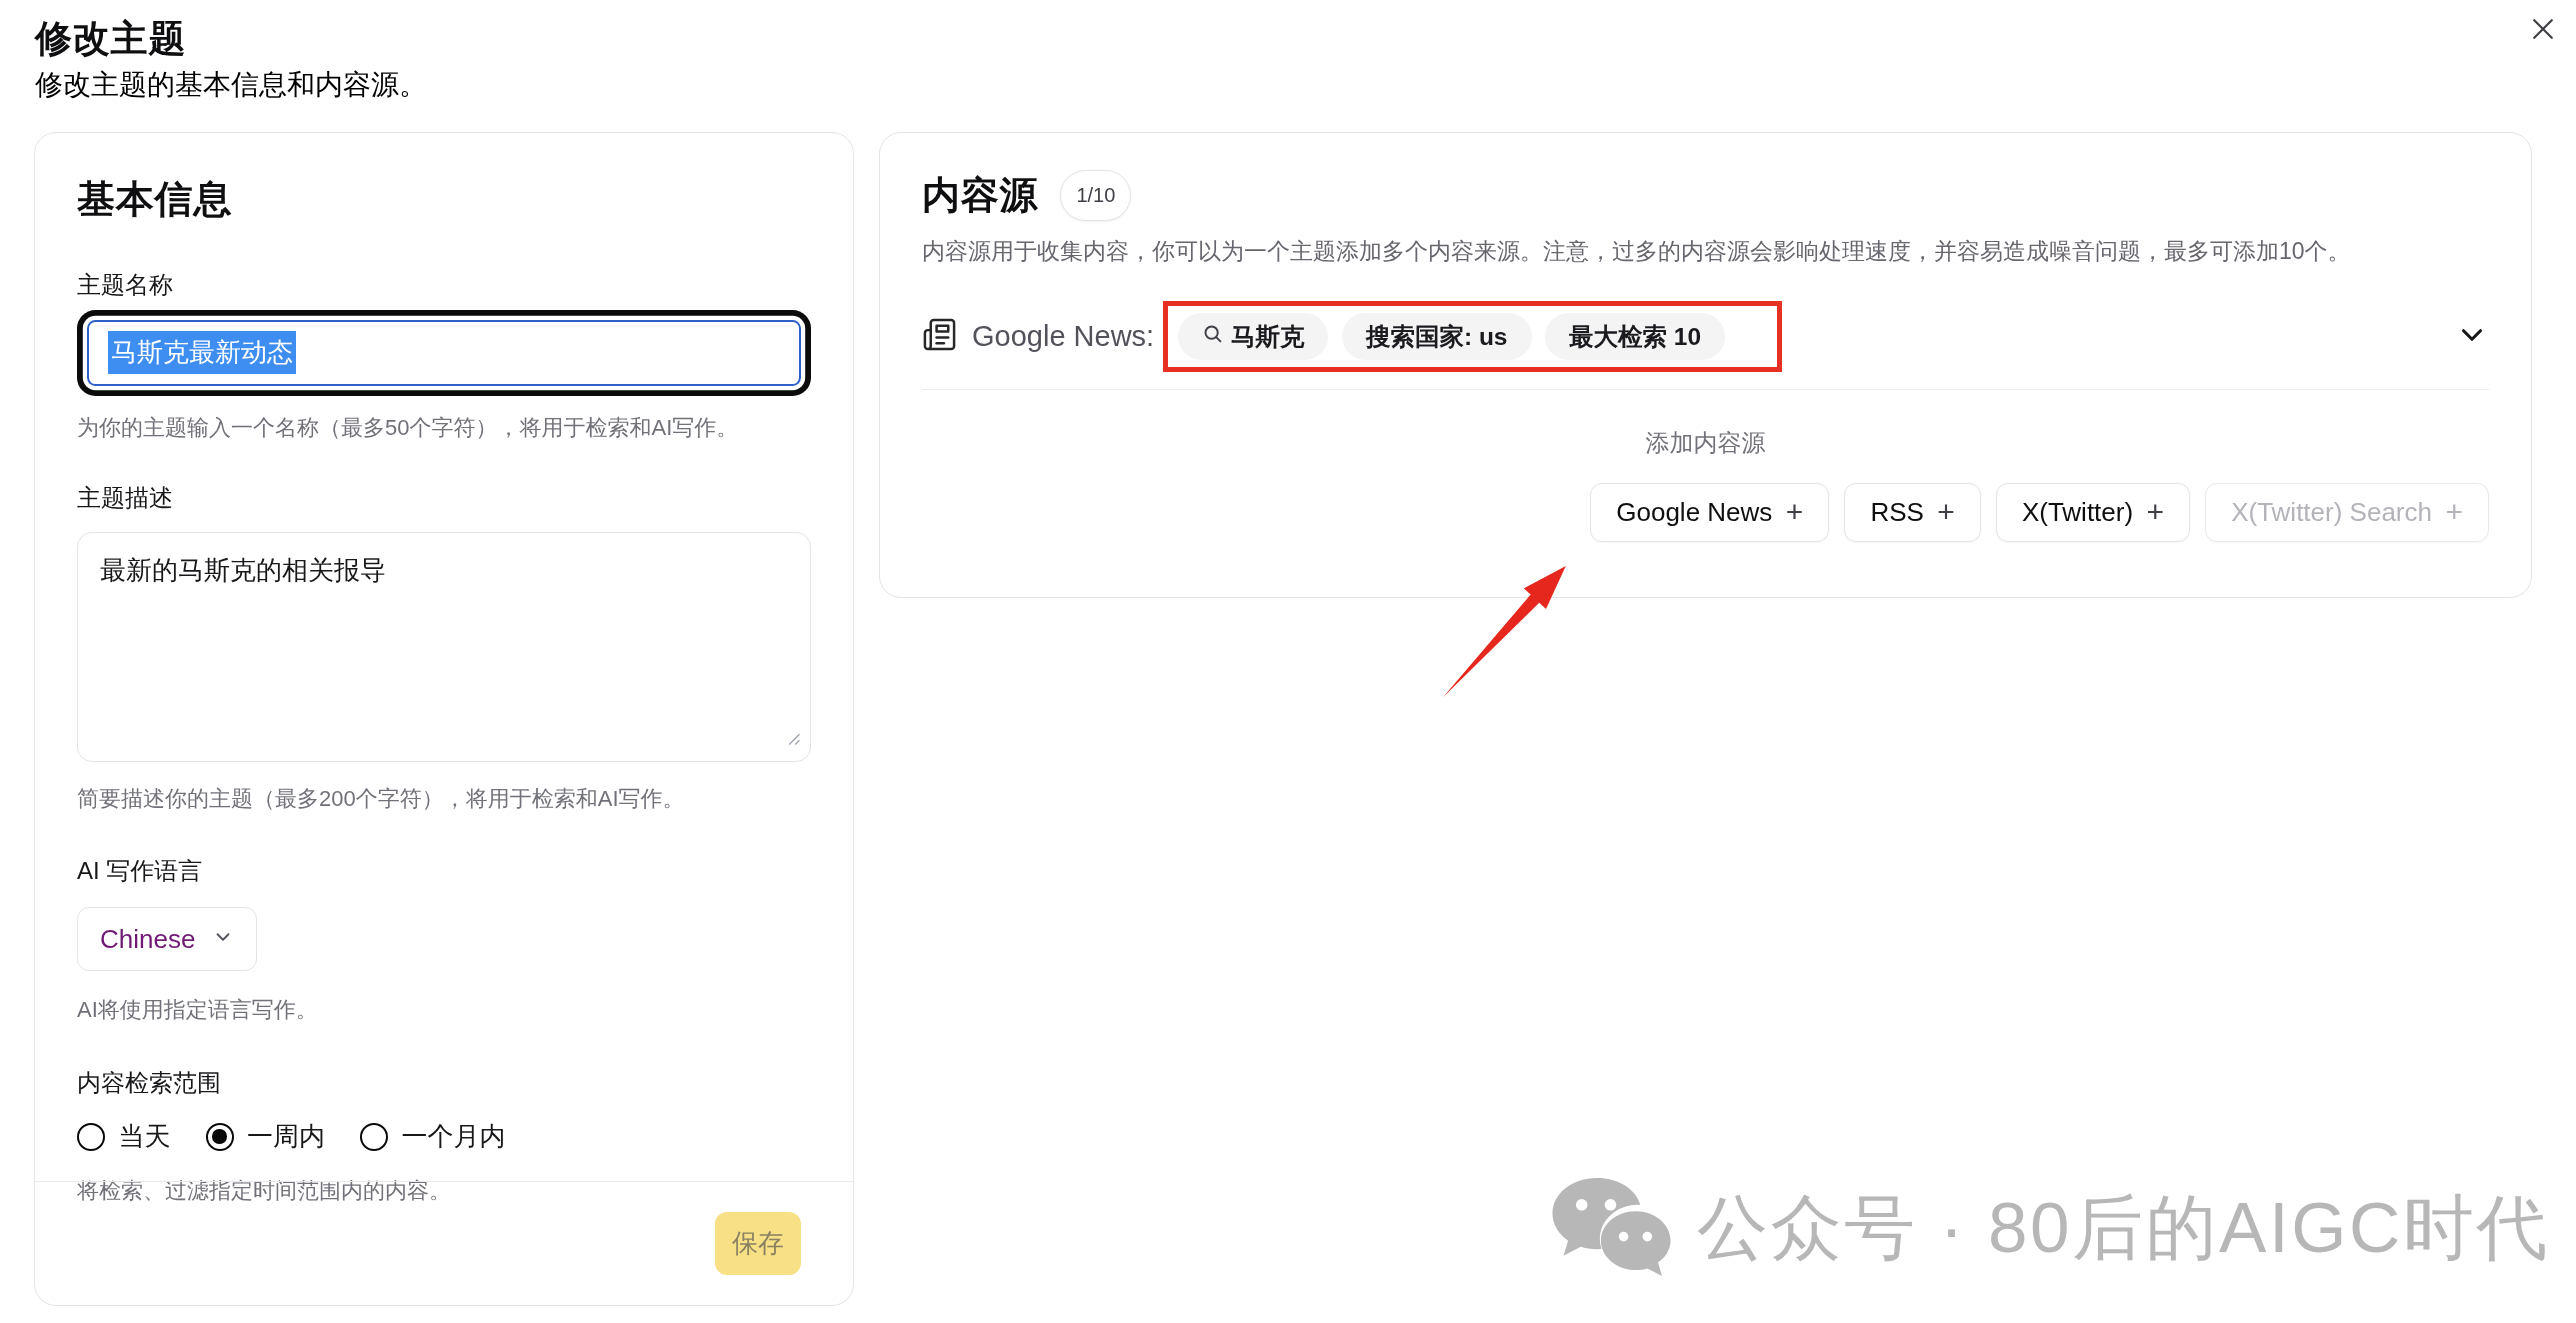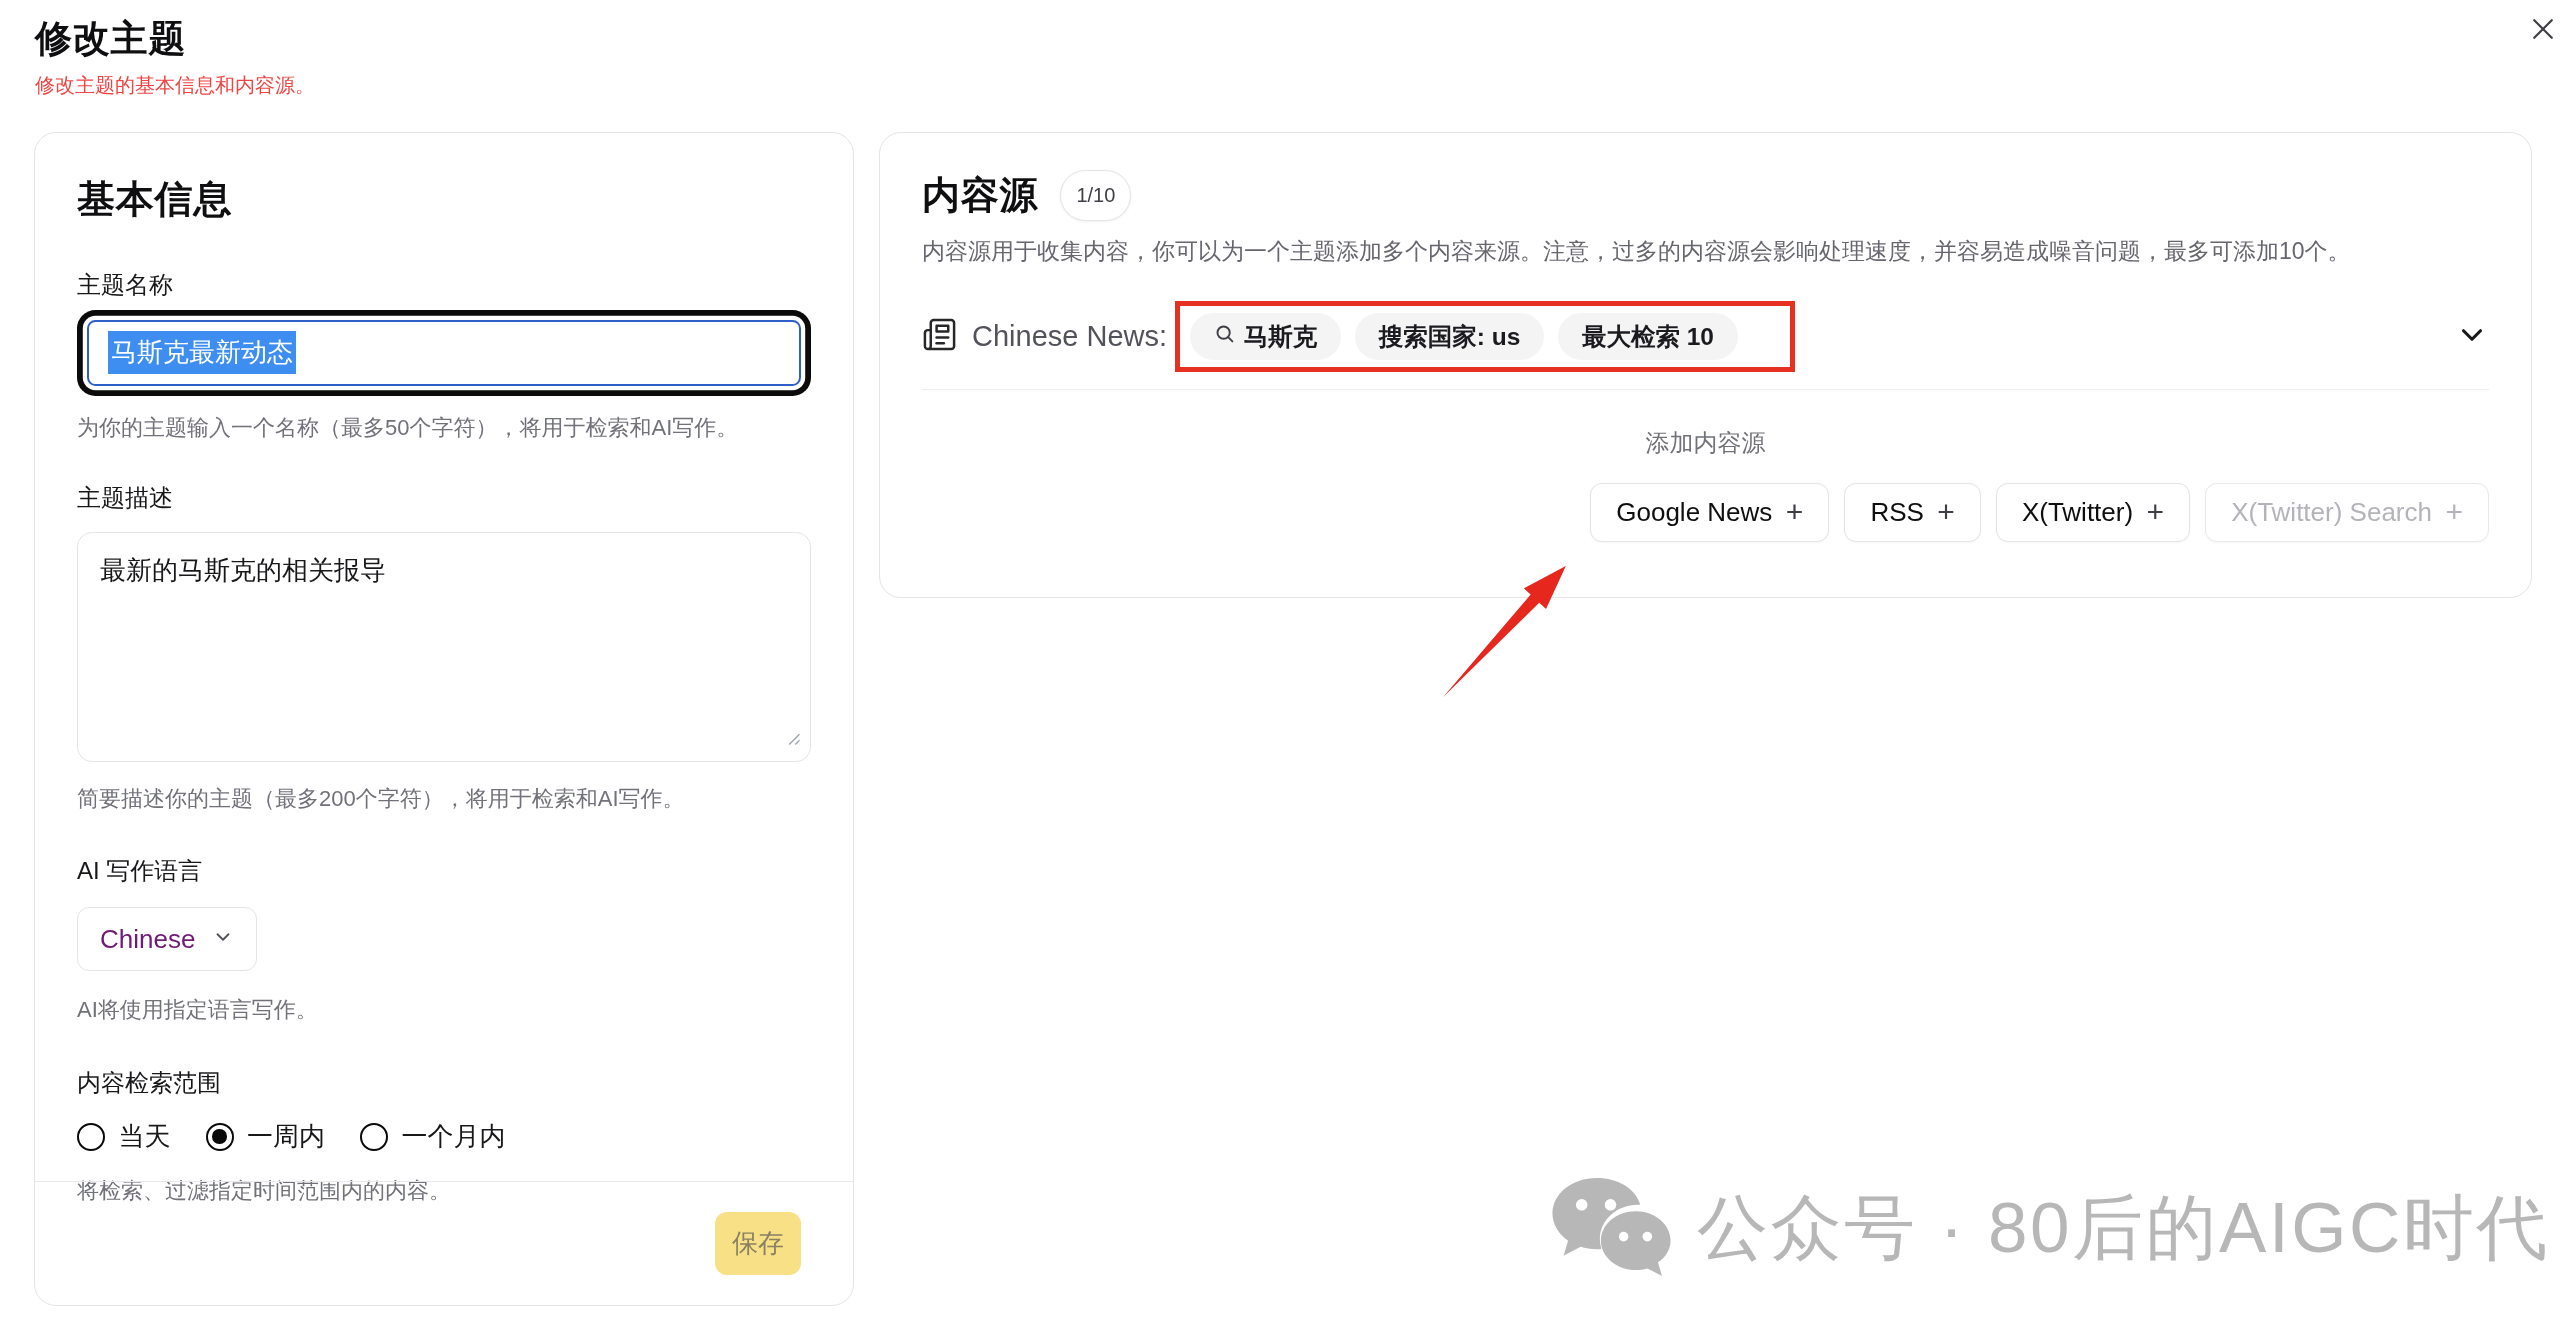--- a/index.html
+++ b/index.html
@@ -2,21 +2,21 @@
 <html style="font-size:13.5px"><head>
 <meta charset="utf-8">
 <style>
   * { margin:0; padding:0; box-sizing:border-box; }
   html,body { width:2576px; height:1324px; background:#ffffff; overflow:hidden;
               font-family:"Liberation Sans","DejaVu Sans",sans-serif; color:#18181b; }
 
   
   .page-header { position:absolute; left:35px; top:13.5px; }
   .page-title { font-size:37px; font-weight:700; color:#0f0f11; letter-spacing:0.8px; }
-  .page-subtitle { margin-top:8px; font-size:20px; color:#ef4444; }
+  .page-subtitle { margin-top:2px; font-size:28px; color:#000000; }
   .close-btn { position:absolute; right:15px; top:12px; width:37px; height:37px;
                display:flex; align-items:center; justify-content:center; cursor:pointer; background:none; border:none; }
 
   
   .card { position:absolute; background:#fff; border:1.7px solid #e4e4e7; border-radius:22px; }
   .card-left  { left:34px;  top:132px; width:820px;  height:1174px; padding:41px 42px 0 42px; }
   .card-right { left:879px; top:132px; width:1653px; height:466px; padding:37px 42px 0 42px; }
 
   .section-title { font-size:38px; font-weight:700; color:#0f0f11; letter-spacing:0.8px; }
 
@@ -168,21 +168,21 @@
 
   <div class="source-row">
     <span>
       <svg width="35" height="35" viewBox="0 0 24 24" fill="none" stroke="#27272a" stroke-width="1.7" stroke-linecap="round" stroke-linejoin="round">
         <path d="M4 22h16a2 2 0 0 0 2-2V4a2 2 0 0 0-2-2H8a2 2 0 0 0-2 2v16a2 2 0 0 1-2 2Zm0 0a2 2 0 0 1-2-2v-9c0-1.1.9-2 2-2h2"></path>
         <path d="M18 14h-8"></path>
           <path d="M15 18h-5"></path>
           <path d="M10 6h8v4h-8V6Z"></path>
       </svg>
     </span>
-    <span class="provider-label">Chinese News:</span>
+    <span class="provider-label">Google News:</span>
 
     <span class="tags-annotation">
       <span class="tag-pill">
         <span>
           <svg width="21" height="21" viewBox="0 0 24 24" fill="none" stroke="#3f3f46" stroke-width="2.2" stroke-linecap="round">
             <circle cx="11" cy="11" r="7"></circle>
               <line x1="16.5" y1="16.5" x2="21" y2="21"></line>
           </svg>
         </span>
         <span>马斯克</span>

